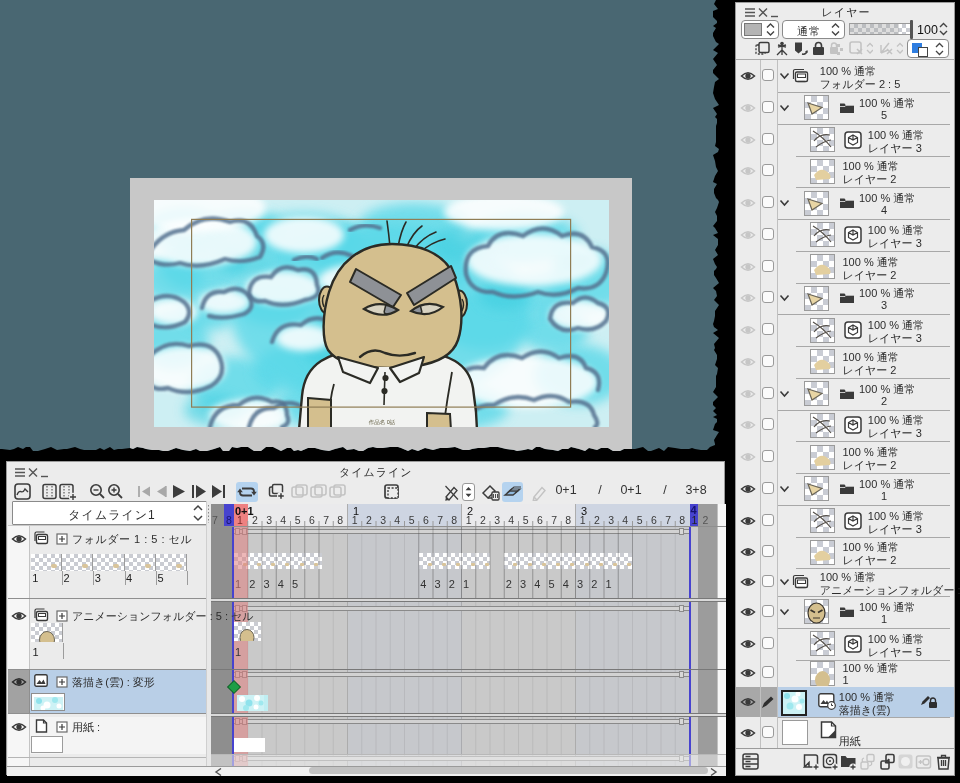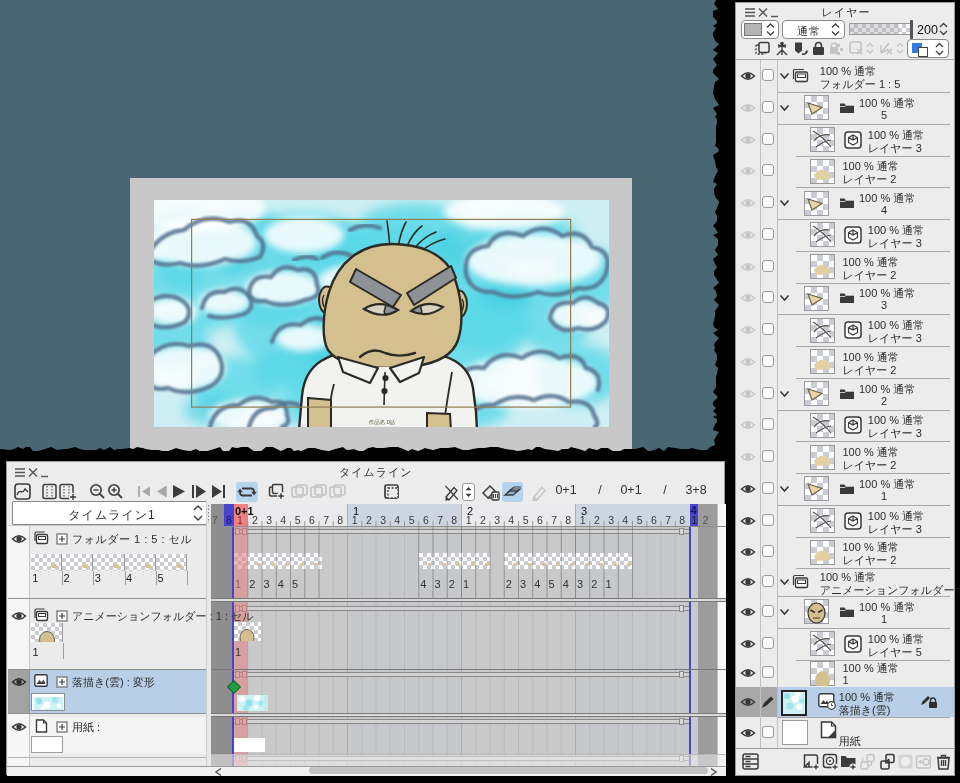--- a/index.html
+++ b/index.html
@@ -532,21 +532,21 @@
     </svg>
     <svg class="a" style="left:27px;top:146px" width="15" height="14">
       <rect x="2.5" y="3.5" width="11" height="9" rx="1.5" fill="#fff" stroke="#3a3a3a" stroke-width="1.4"></rect>
       <rect x="4.5" y="5.5" width="7" height="3" fill="none" stroke="#3a3a3a" stroke-width="1"></rect>
       <path d="M1,10 v-7.5 a1.5,1.5 0 0 1 1.5,-1.5 h8" fill="none" stroke="#3a3a3a" stroke-width="1.2"></path>
     </svg>
     <svg class="a" style="left:49px;top:148px" width="12" height="12">
       <rect x="1" y="1" width="10" height="10" fill="#fff" stroke="#6b6b6b" stroke-width="1.2"></rect>
       <path d="M6,3 v6 M3,6 h6" stroke="#3a3a3a" stroke-width="1.2"></path>
     </svg>
-    <div class="a t" style="left:65px;top:147px;font-size:11px;letter-spacing:0px">アニメーションフォルダー : 1 : セル</div>
+    <div class="a t" style="left:65px;top:147px;font-size:11px;letter-spacing:0px">アニメーションフォルダー : 5 : セル</div>
     <div class="a ck4" style="left:24.4px;top:161px;width:32px;height:19px;border-right:1px solid #9c9c9c"></div>
     <svg class="a" style="left:24.4px;top:161px" width="32" height="19">
       <ellipse cx="16" cy="17" rx="7.5" ry="8.5" fill="#d4bf8e" stroke="#6b6658" stroke-width="1"></ellipse>
     </svg>
     <div class="a t" style="left:25.5px;top:184px;font-size:11px;color:#222">1</div>
     <div class="a" style="left:56.4px;top:181px;width:1px;height:16px;background:#9c9c9c"></div>
     <div class="a" style="left:1px;top:208px;width:198px;height:43px;background:#b9cfe7"></div>
     <div class="a" style="left:1px;top:208px;width:22px;height:43px;background:#a2a2a2;border-right:1px solid #8e8e8e"></div>
     <svg class="a" style="left:4px;top:214px" width="16" height="12">
       <path d="M1.5,6 Q8,-0.5 14.5,6 Q8,12.5 1.5,6 Z" fill="none" stroke="#2e2e2e" stroke-width="1.5"></path>
@@ -606,21 +606,21 @@
     </svg>
     <div class="a" style="left:46px;top:17px;width:63px;height:19px;background:#fff;border:1px solid #8a8a8a;border-radius:4px"></div>
     <div class="a t" style="left:61px;top:21px;font-size:11px;letter-spacing:1px">通常</div>
     <svg class="a" style="left:94px;top:19px" width="11" height="15">
       <path d="M2,5.5 L5.5,2 L9,5.5" fill="none" stroke="#444" stroke-width="1.4"></path>
       <path d="M2,9.5 L5.5,13 L9,9.5" fill="none" stroke="#444" stroke-width="1.4"></path>
     </svg>
     <div class="a ck4" style="left:113px;top:20px;width:64px;height:12px;border:1px solid #999"></div>
     <div class="a" style="left:113px;top:20px;width:50px;height:11px;background:rgba(160,160,160,0.35)"></div>
     <div class="a" style="left:174px;top:16.5px;width:3px;height:19px;background:#555;border-radius:1px"></div>
-    <div class="a t" style="left:181px;top:20px;font-size:12.5px;color:#111">200</div>
+    <div class="a t" style="left:181px;top:20px;font-size:12.5px;color:#111">100</div>
     <svg class="a" style="left:202px;top:18px" width="11" height="16">
       <path d="M2,6 L5.5,2.5 L9,6" fill="none" stroke="#444" stroke-width="1.4"></path>
       <path d="M2,10 L5.5,13.5 L9,10" fill="none" stroke="#444" stroke-width="1.4"></path>
     </svg>
     <svg class="a" style="left:19px;top:38px" width="16" height="15" viewBox="0 0 16 15">
       <rect x="1" y="4" width="9" height="9" rx="1" fill="none" stroke="#3c3c3c" stroke-width="1.3" stroke-dasharray="2,1.5"></rect>
       <rect x="4" y="1.5" width="10" height="10" rx="1.5" fill="#ececec" stroke="#3c3c3c" stroke-width="1.5"></rect>
     </svg>
     <svg class="a" style="left:38px;top:38px" width="16" height="15" viewBox="0 0 16 15">
       <path d="M8,1 L8,14 M3,14 L8,9 L13,14 M4,4 L12,6 M12,4 L4,6" stroke="#3c3c3c" stroke-width="1.3" fill="none"></path>
@@ -668,21 +668,21 @@
     <svg class="a" style="left:43.0px;top:68.8px" width="11" height="8">
       <path d="M1.5,1.5 L5.5,6 L9.5,1.5" fill="none" stroke="#3a3a3a" stroke-width="1.6"></path>
     </svg>
     <svg class="a" style="left:56.0px;top:64.8px" width="17" height="15">
       <rect x="3.5" y="4" width="12" height="9.5" rx="1.5" fill="#fff" stroke="#3a3a3a" stroke-width="1.4"></rect>
       <rect x="5.5" y="6" width="8" height="3.5" fill="none" stroke="#3a3a3a" stroke-width="1"></rect>
       <path d="M1.5,11 v-8 a1.5,1.5 0 0 1 1.5,-1.5 h9" fill="none" stroke="#3a3a3a" stroke-width="1.2"></path>
       <path d="M6,13.5 h7" stroke="#3a3a3a" stroke-width="1.2"></path>
     </svg>
     <div class="a t" style="left:83.8px;top:60.8px;font-size:11px">100 % 通常</div>
-    <div class="a t" style="left:83.8px;top:73.8px;font-size:11px">フォルダー 1 : 5</div>
+    <div class="a t" style="left:83.8px;top:73.8px;font-size:11px">フォルダー 2 : 5</div>
     <div class="a" style="left:42px;top:89.0px;width:172px;height:1px;background:#a8a8a8"></div>
     <svg class="a" style="left:4.0px;top:98.9px" width="16" height="12">
       <path d="M1.5,6 Q8,-0.5 14.5,6 Q8,12.5 1.5,6 Z" fill="none" stroke="#c6c6c6" stroke-width="1.5"></path>
       <circle cx="8" cy="6" r="2.7" fill="#c6c6c6"></circle>
     </svg>
     <div class="a" style="left:26.0px;top:97.9px;width:12px;height:12px;border:1.5px solid #9a9a9a;border-radius:3px;background:#fbfbfb"></div>
     <svg class="a" style="left:43.0px;top:100.9px" width="11" height="8">
       <path d="M1.5,1.5 L5.5,6 L9.5,1.5" fill="none" stroke="#3a3a3a" stroke-width="1.6"></path>
     </svg>
     <div class="a ck6" style="left:67.6px;top:92.4px;width:25px;height:25px;border:1px solid #9a9a9a"></div>

